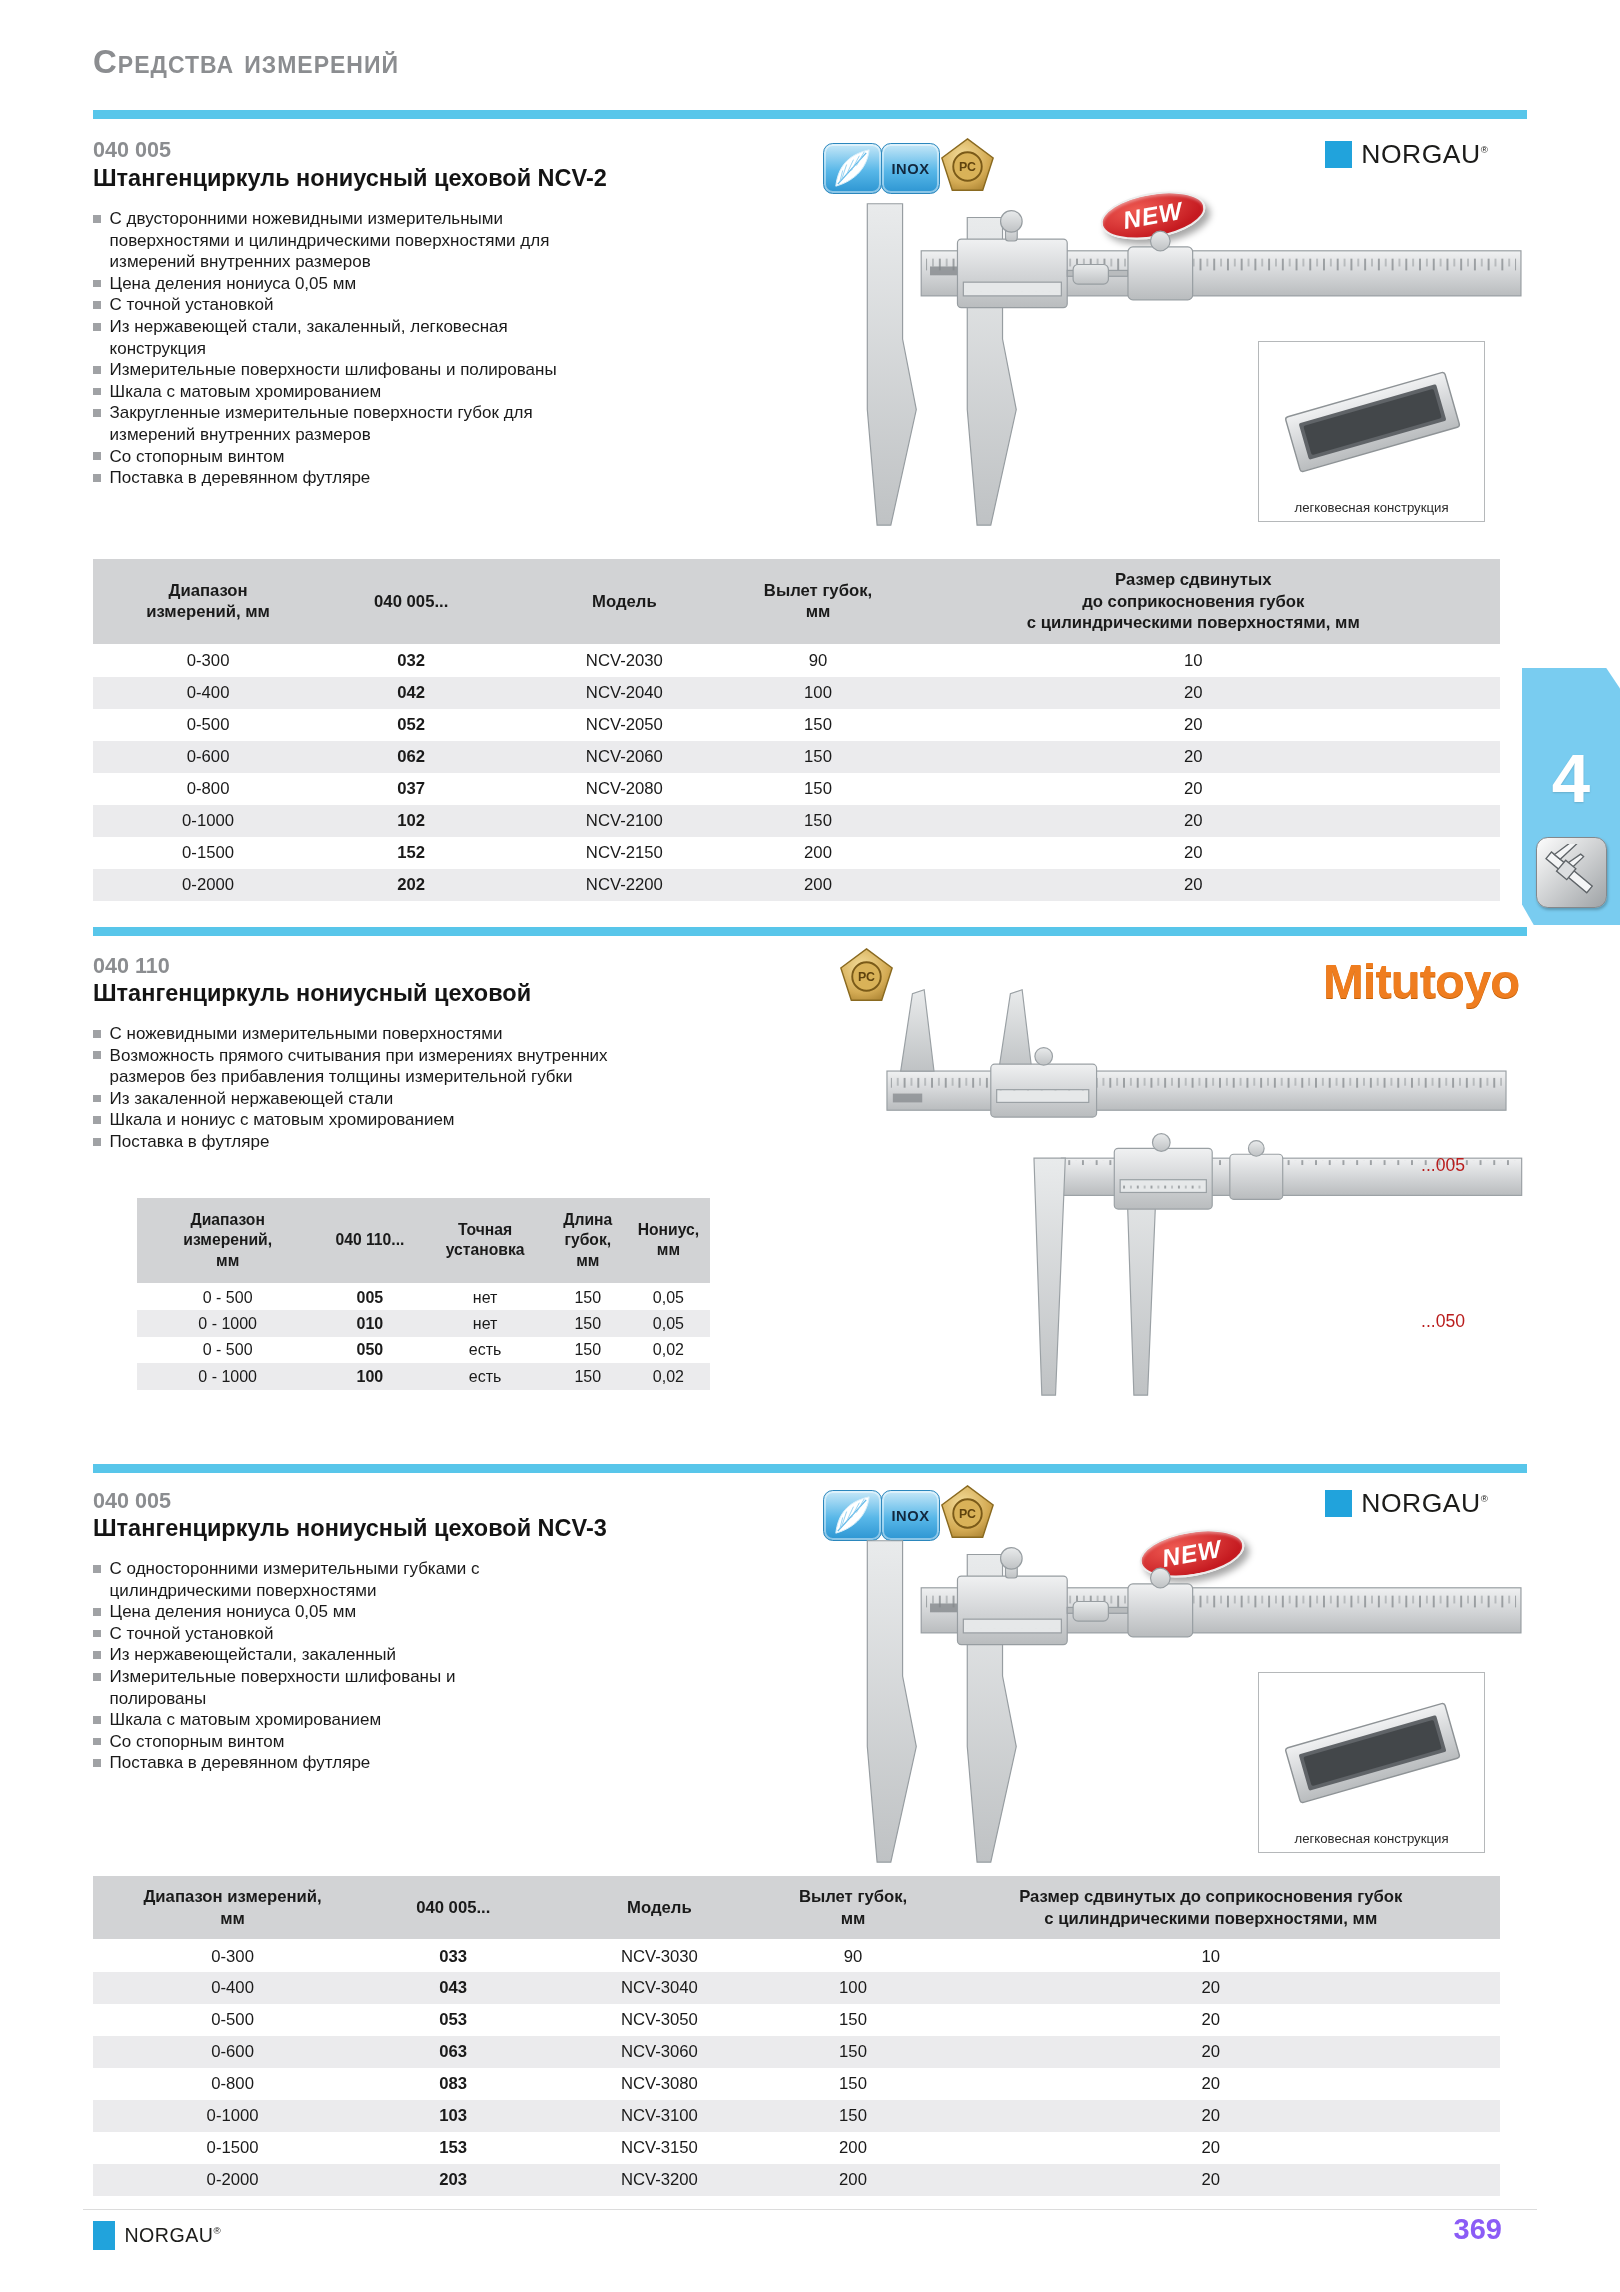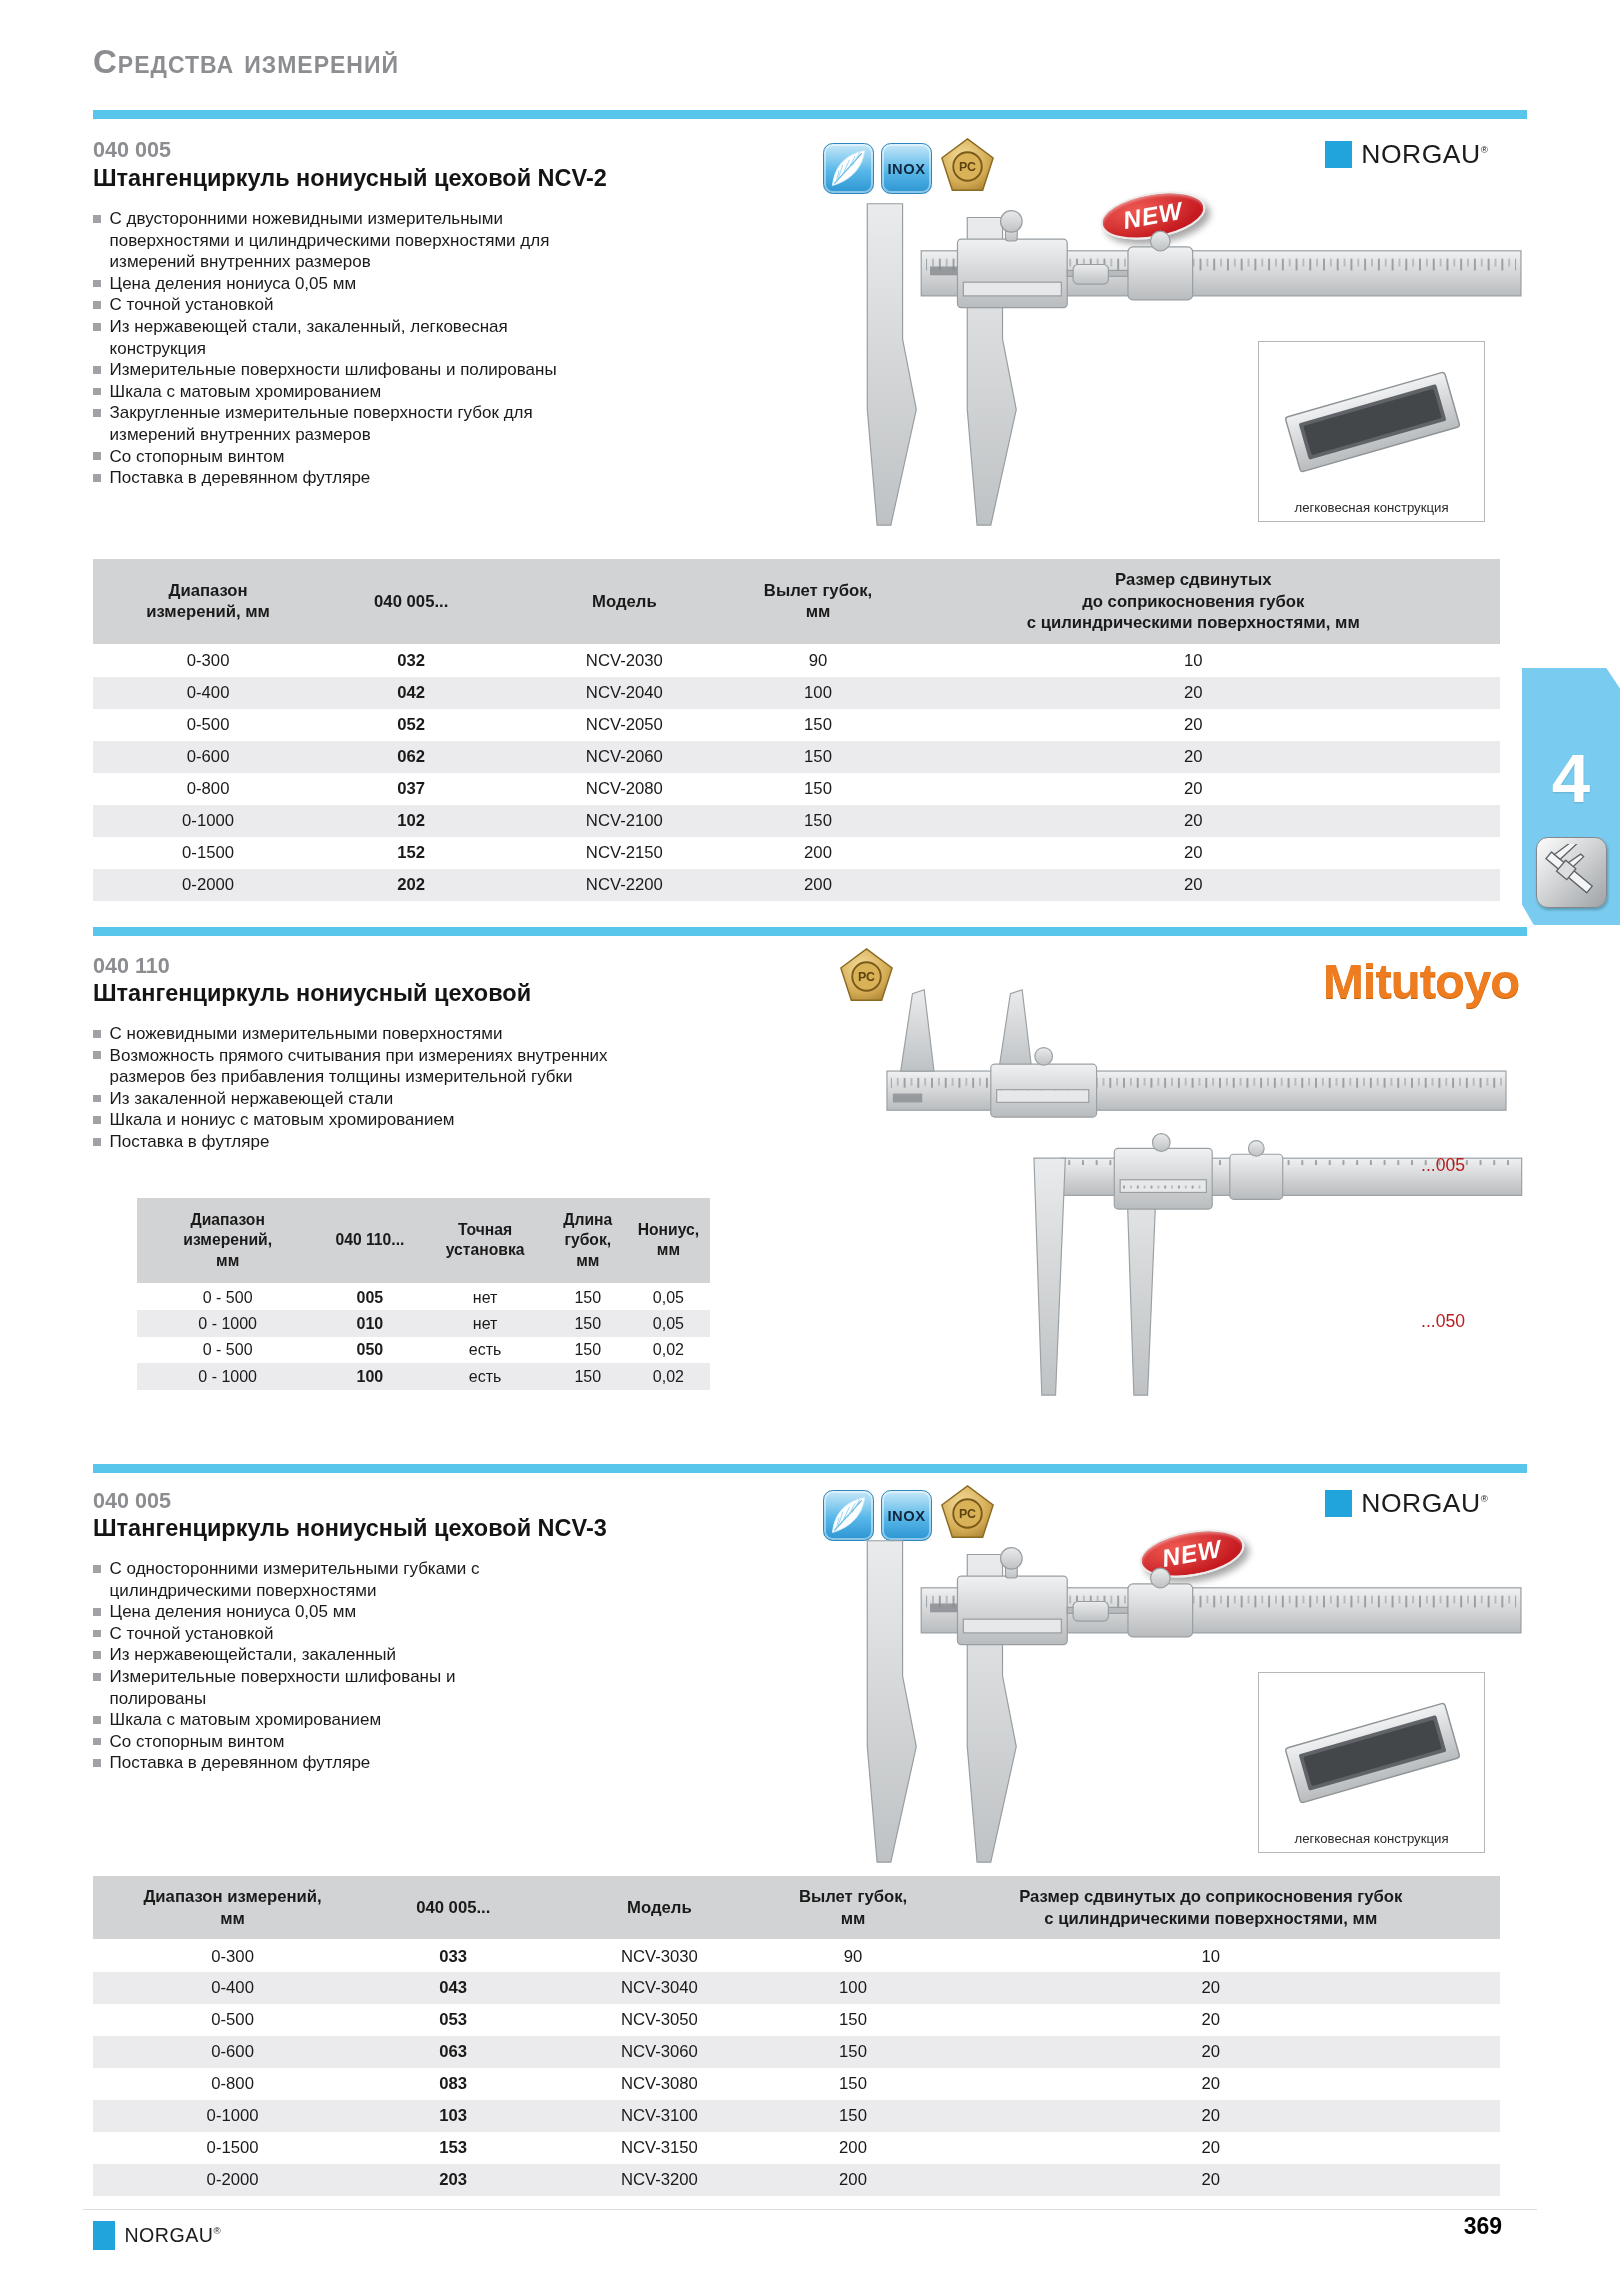--- a/index.html
+++ b/index.html
@@ -21,21 +21,21 @@
   .ptable { position:absolute; border-collapse:collapse; table-layout:fixed; }
   .ptable th { background:#d2d3d5; font-weight:bold; font-size:16.7px; line-height:1.3;
                white-space:pre-line; vertical-align:middle; text-align:center;
                padding:9.8px 3.9px; border-bottom:2.9px solid #fff; }
   .ptable td { text-align:center; font-size:16.7px; height:32px; padding:0 3.9px; }
   .ptable tbody tr:nth-child(even) { background:#ebebed; }
   .ptable td:nth-child(2) { font-weight:bold; }
   .t-small th { font-size:15.7px; padding:11.8px 2.9px; }
   .t-small td { font-size:16px; height:26.5px; }
 
-  .badge-ico { position:absolute; width:51px; height:51px; border-radius:9.8px;
+  .badge-ico { position:absolute; width:59px; height:51px; border-radius:9.8px;
                background:linear-gradient(180deg,#c7e8f8,#58b7e8 55%,#2c95d2);
                border:1px solid #2b87bd; box-shadow:inset 0 0 0 2px rgba(255,255,255,.45);
                display:flex; align-items:center; justify-content:center; }
   .inox-txt { font-size:14.7px; font-weight:bold; color:#12273d; letter-spacing:0.5px; }
   .medal { position:absolute; width:57px; height:57px; }
 
   .new-badge { position:absolute; width:106px; height:45px; border-radius:50%;
                background:radial-gradient(ellipse at 35% 30%, #ef5a52, #c51a20 72%);
                border:2.9px solid #ececec; display:flex; align-items:center; justify-content:center;
                color:#fff; font-weight:bold; font-style:italic; font-size:24.5px; letter-spacing:1px;
@@ -65,21 +65,21 @@
               background:#79ccf0;
               clip-path:polygon(0 0, 86% 0, 100% 8%, 100% 100%, 12% 100%, 0 92%); }
   .tab-num { position:absolute; top:71px; left:0; width:100%; text-align:center;
              font-size:69px; font-weight:bold; color:#fff; text-shadow:0 1px 2px rgba(0,0,0,.15); }
   .tab-ico-box { position:absolute; left:13.7px; top:169px; width:71px; height:71px; border-radius:11.8px;
                  background:linear-gradient(135deg,#fdfdfd,#9fa3a6); border:1px solid #83888c;
                  box-shadow:1px 2px 2.9px rgba(0,0,0,.25); display:flex; align-items:center; justify-content:center; }
 
   .f-line { position:absolute; left:83px; top:2209px; width:1454px; height:1px; background:#dcdcdc; }
   .pageno { position:absolute; left:1392px; top:2213px; width:110px; text-align:right;
-            font-size:23px; font-weight:bold; color:#000000; }
+            font-size:29px; font-weight:bold; color:#8b5cf6; }
 </style>
 </head>
 <body>
 
 <div class="page">
 
   <svg width="0" height="0" style="position:absolute" aria-hidden="true">
     <defs>
       <linearGradient id="metal" x1="0" y1="0" x2="0" y2="1">
         <stop offset="0" stop-color="#f0f1f2"></stop>

